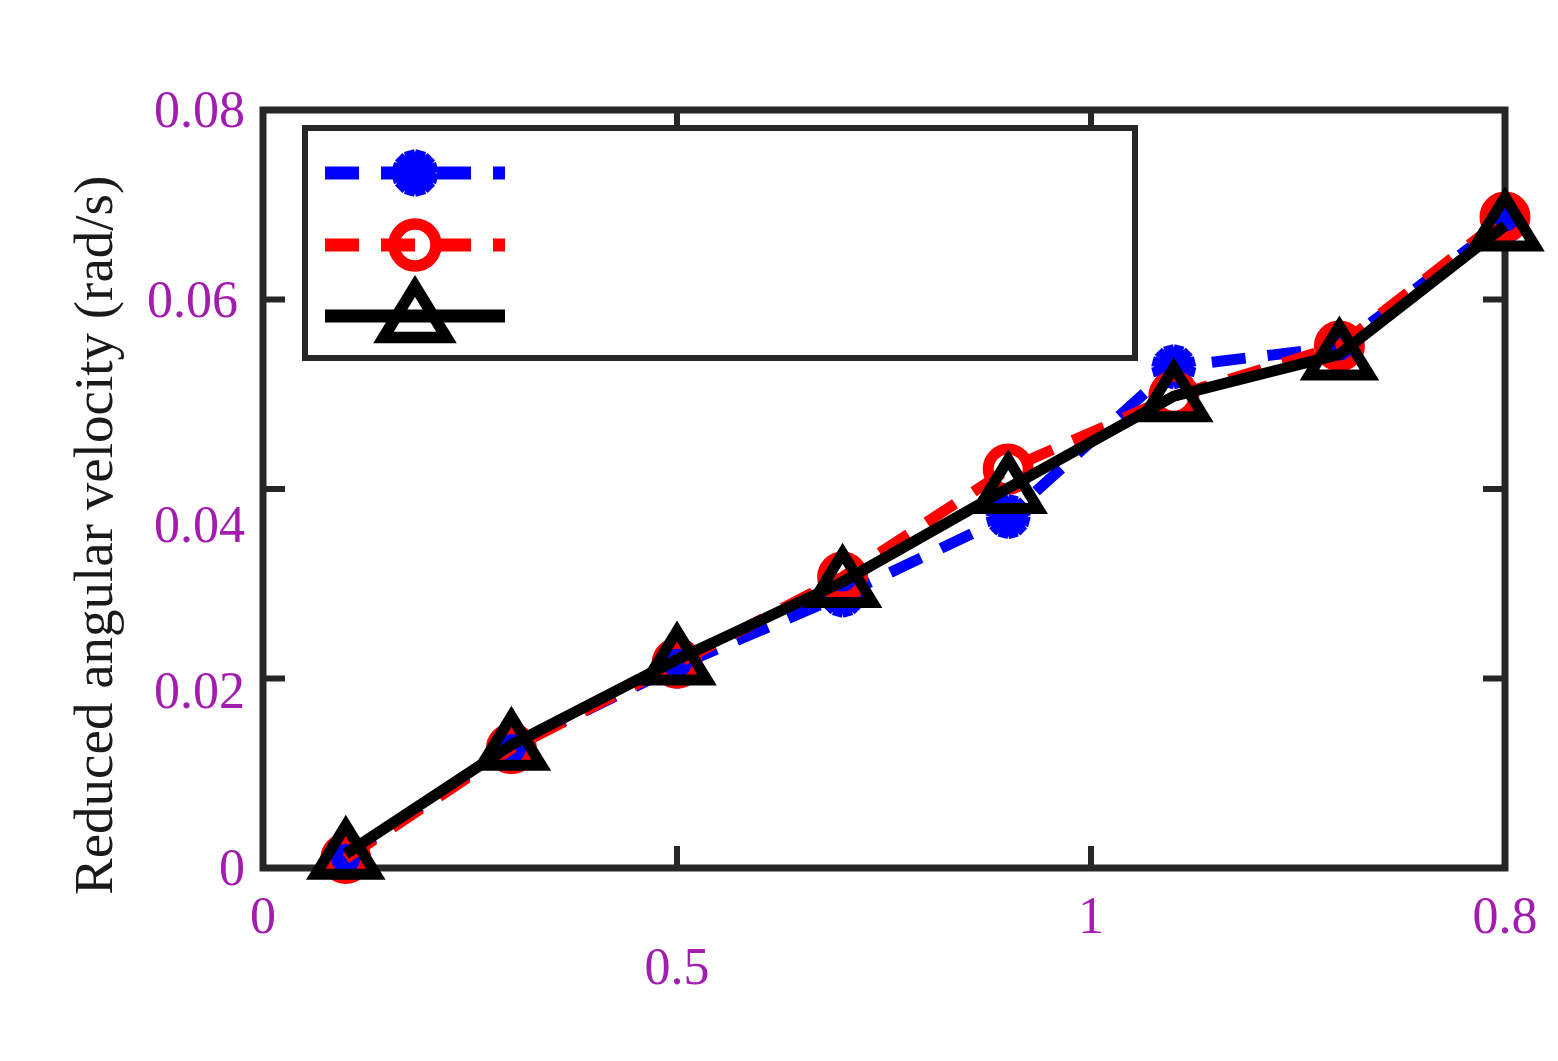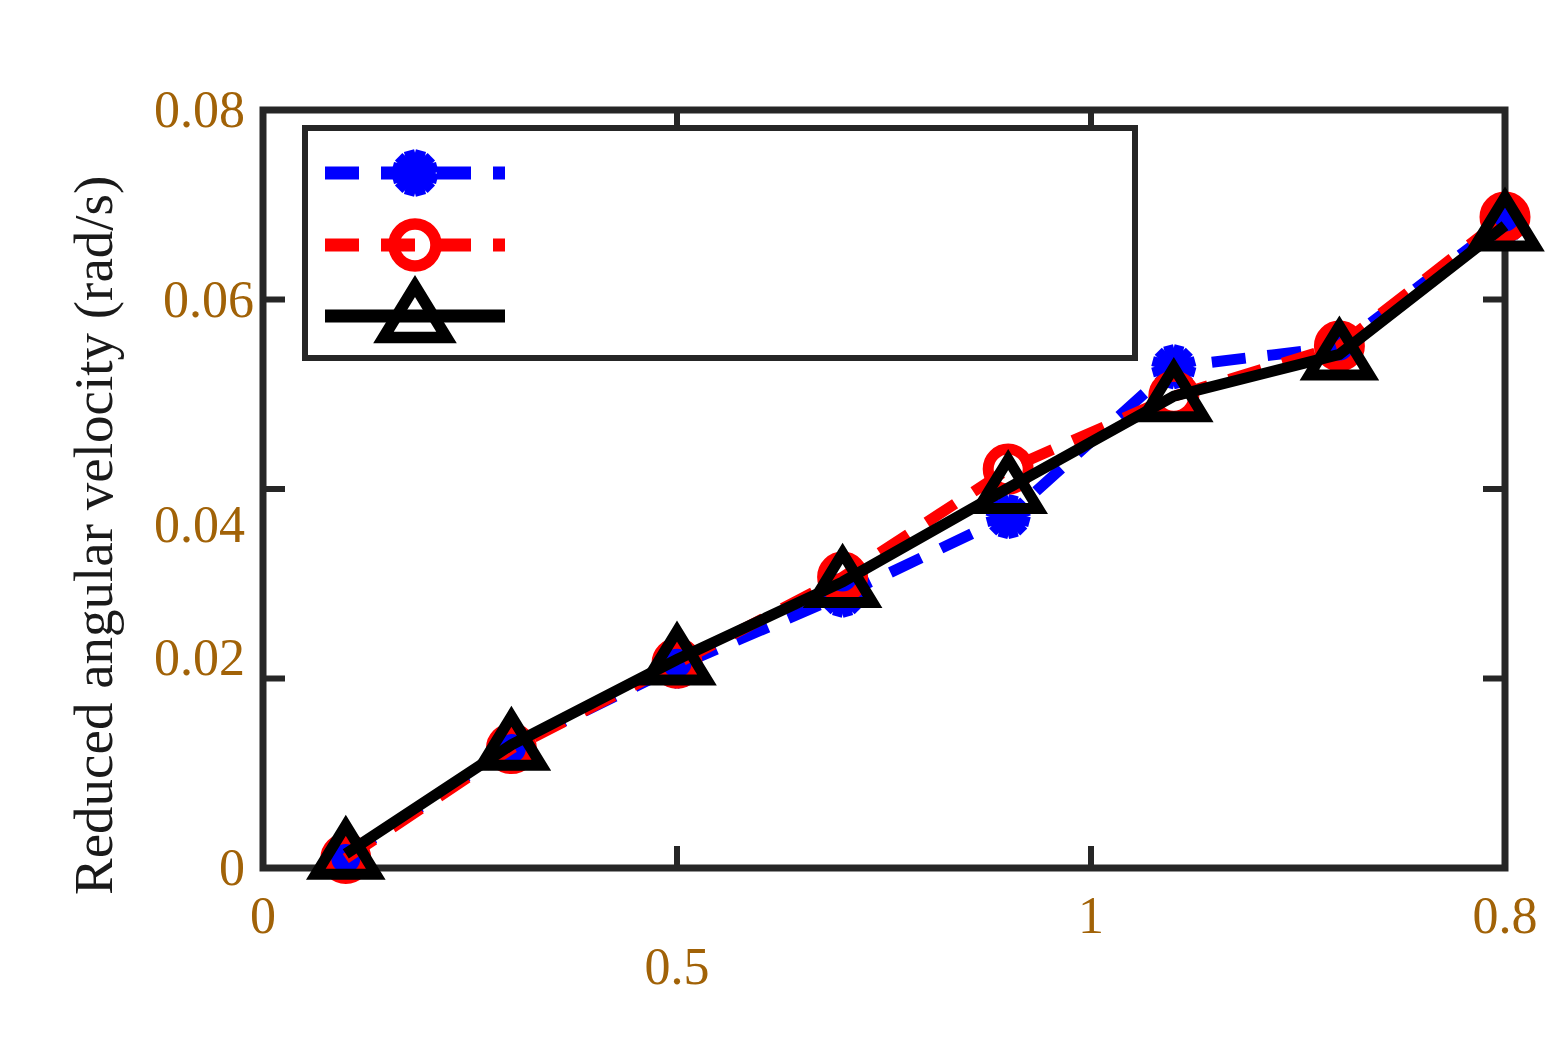--- a/index.html
+++ b/index.html
@@ -37,21 +37,21 @@
   }
   #xlabel {
     font-size: 55px;
     left: 0;
     top: 962px;
     width: 1558px;
     text-align: center;
   }
   .tick-label {
     position: absolute;
-    color: #a16207;
+    color: #a21caf;
     font-size: 52px;
     line-height: 52px;
     white-space: nowrap;
   }
   .tick-label.y {
     text-align: right;
     transform: translate(-100%, -50%);
   }
   .tick-label.x {
     transform: translate(-50%, 0);
@@ -78,23 +78,23 @@
 
   <div class="axis-label" id="ylabel">Reduced angular velocity (rad/s)</div>
 
 
   <div id="ticklabels">
       <div class="tick-label x" style="left: 263px; top: 890px;">0</div>
       <div class="tick-label x" style="left: 677px; top: 941px;">0.5</div>
       <div class="tick-label x" style="left: 1091px; top: 890px;">1</div>
       <div class="tick-label x" style="left: 1505px; top: 890px;">0.8</div>
       <div class="tick-label y" style="left: 245px; top: 868px;">0</div>
-      <div class="tick-label y" style="left: 245px; top: 658px;">0.02</div>
+      <div class="tick-label y" style="left: 245px; top: 691px;">0.02</div>
       <div class="tick-label y" style="left: 245px; top: 489px; margin-top: 36px;">0.04</div>
-      <div class="tick-label y" style="left: 254px; top: 299.5px;">0.06</div>
+      <div class="tick-label y" style="left: 238px; top: 299.5px;">0.06</div>
       <div class="tick-label y" style="left: 245px; top: 110px;">0.08</div>
     </div>
 
   <div id="legendtexts">
       <div class="legend-text" style="left: 529px; top: 173px;">Modified dumbbell model</div>
       <div class="legend-text" style="left: 529px; top: 245px;">Lumped-mass model</div>
       <div class="legend-text" style="left: 529px; top: 316px;">ANCF model</div>
     </div>
 
   <svg id="plotsvg" width="1558" height="1061">

